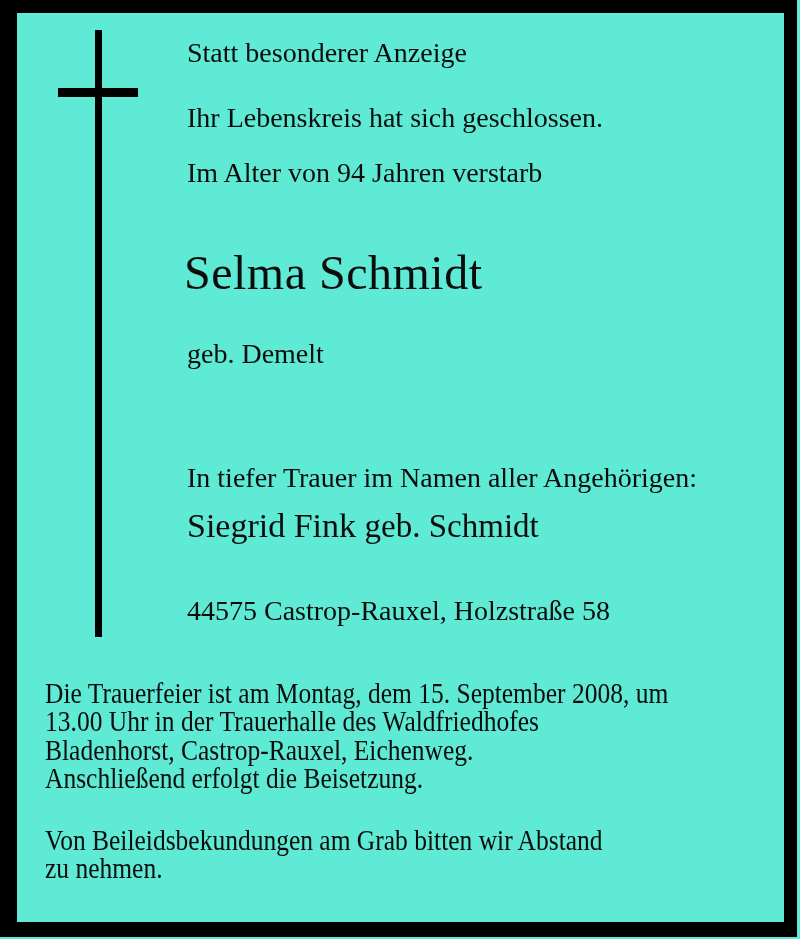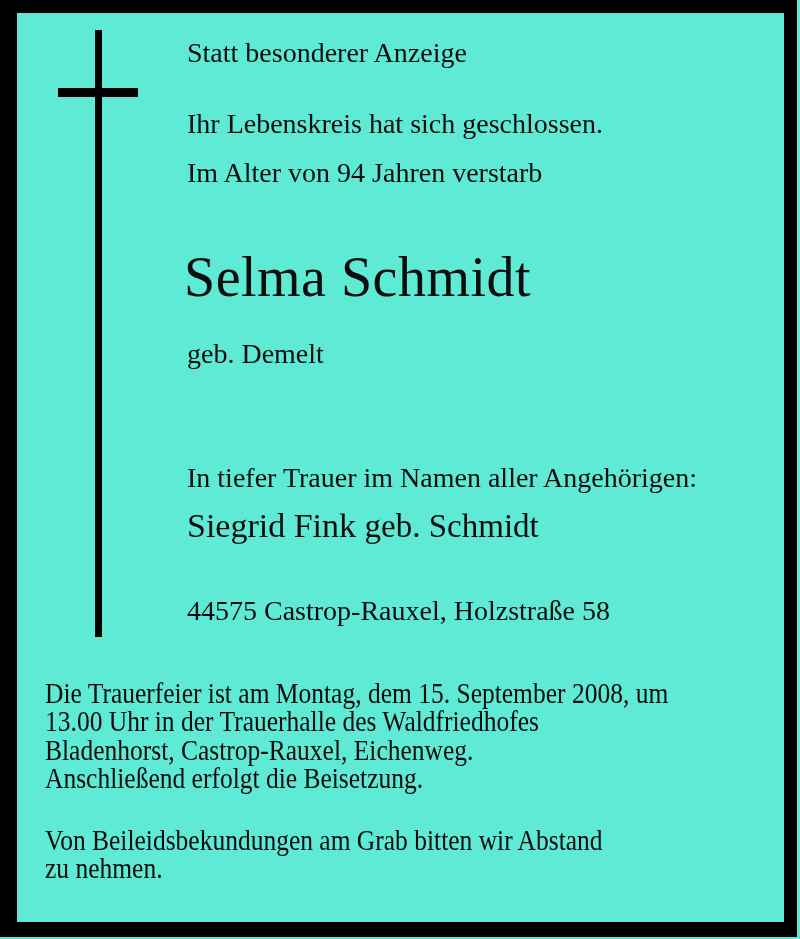--- a/index.html
+++ b/index.html
@@ -18,21 +18,21 @@
     left: 0; top: 0;
     width: 797px; height: 937px;
     box-sizing: border-box;
     border-style: solid;
     border-color: #000000;
     border-width: 13px 13px 15px 17px;
     background: transparent;
   }
   .txt { position: absolute; white-space: nowrap; }
   .s28 { font-size: 28px; line-height: 31px; }
-  .deceased-name { font-size: 56px; line-height: 1; letter-spacing: 0.5px; }
+  .deceased-name { font-size: 48px; line-height: 1; letter-spacing: 0.5px; }
   .mourner { font-size: 34px; line-height: 1; }
   .mourner .suffix { font-size: 33px; margin-top: 20px; }
   .dates { word-spacing: 8px; }
   .block {
     position: absolute;
     font-size: 30px;
     line-height: 28.4px;
     transform: scaleX(0.85);
     transform-origin: 0 0;
     white-space: nowrap;
@@ -49,21 +49,21 @@
 
   <div class="frame"></div>
 
   <div>
     <div class="cross-part cross-stem"></div>
     <div class="cross-part cross-arm"></div>
   </div>
 
   <div class="txt s28" style="left:187px; top:37px;">Statt besonderer Anzeige</div>
 
-  <div class="txt s28" style="left:187px; top:108px;">Ihr Lebenskreis hat sich geschlossen.</div>
+  <div class="txt s28" style="left:187px; top:102px;">Ihr Lebenskreis hat sich geschlossen.</div>
 
   <div class="txt s28" style="left:187px; top:157px;">Im Alter von 94 Jahren verstarb</div>
 
   <div class="txt deceased-name" style="left:184px; top:249px;">Selma Schmidt</div>
 
   <div class="txt s28" style="left:187px; top:338px;">geb. Demelt</div>
 
 
 
   <div class="txt s28" style="left:187px; top:462px;">In tiefer Trauer im Namen aller Angehörigen:</div>

